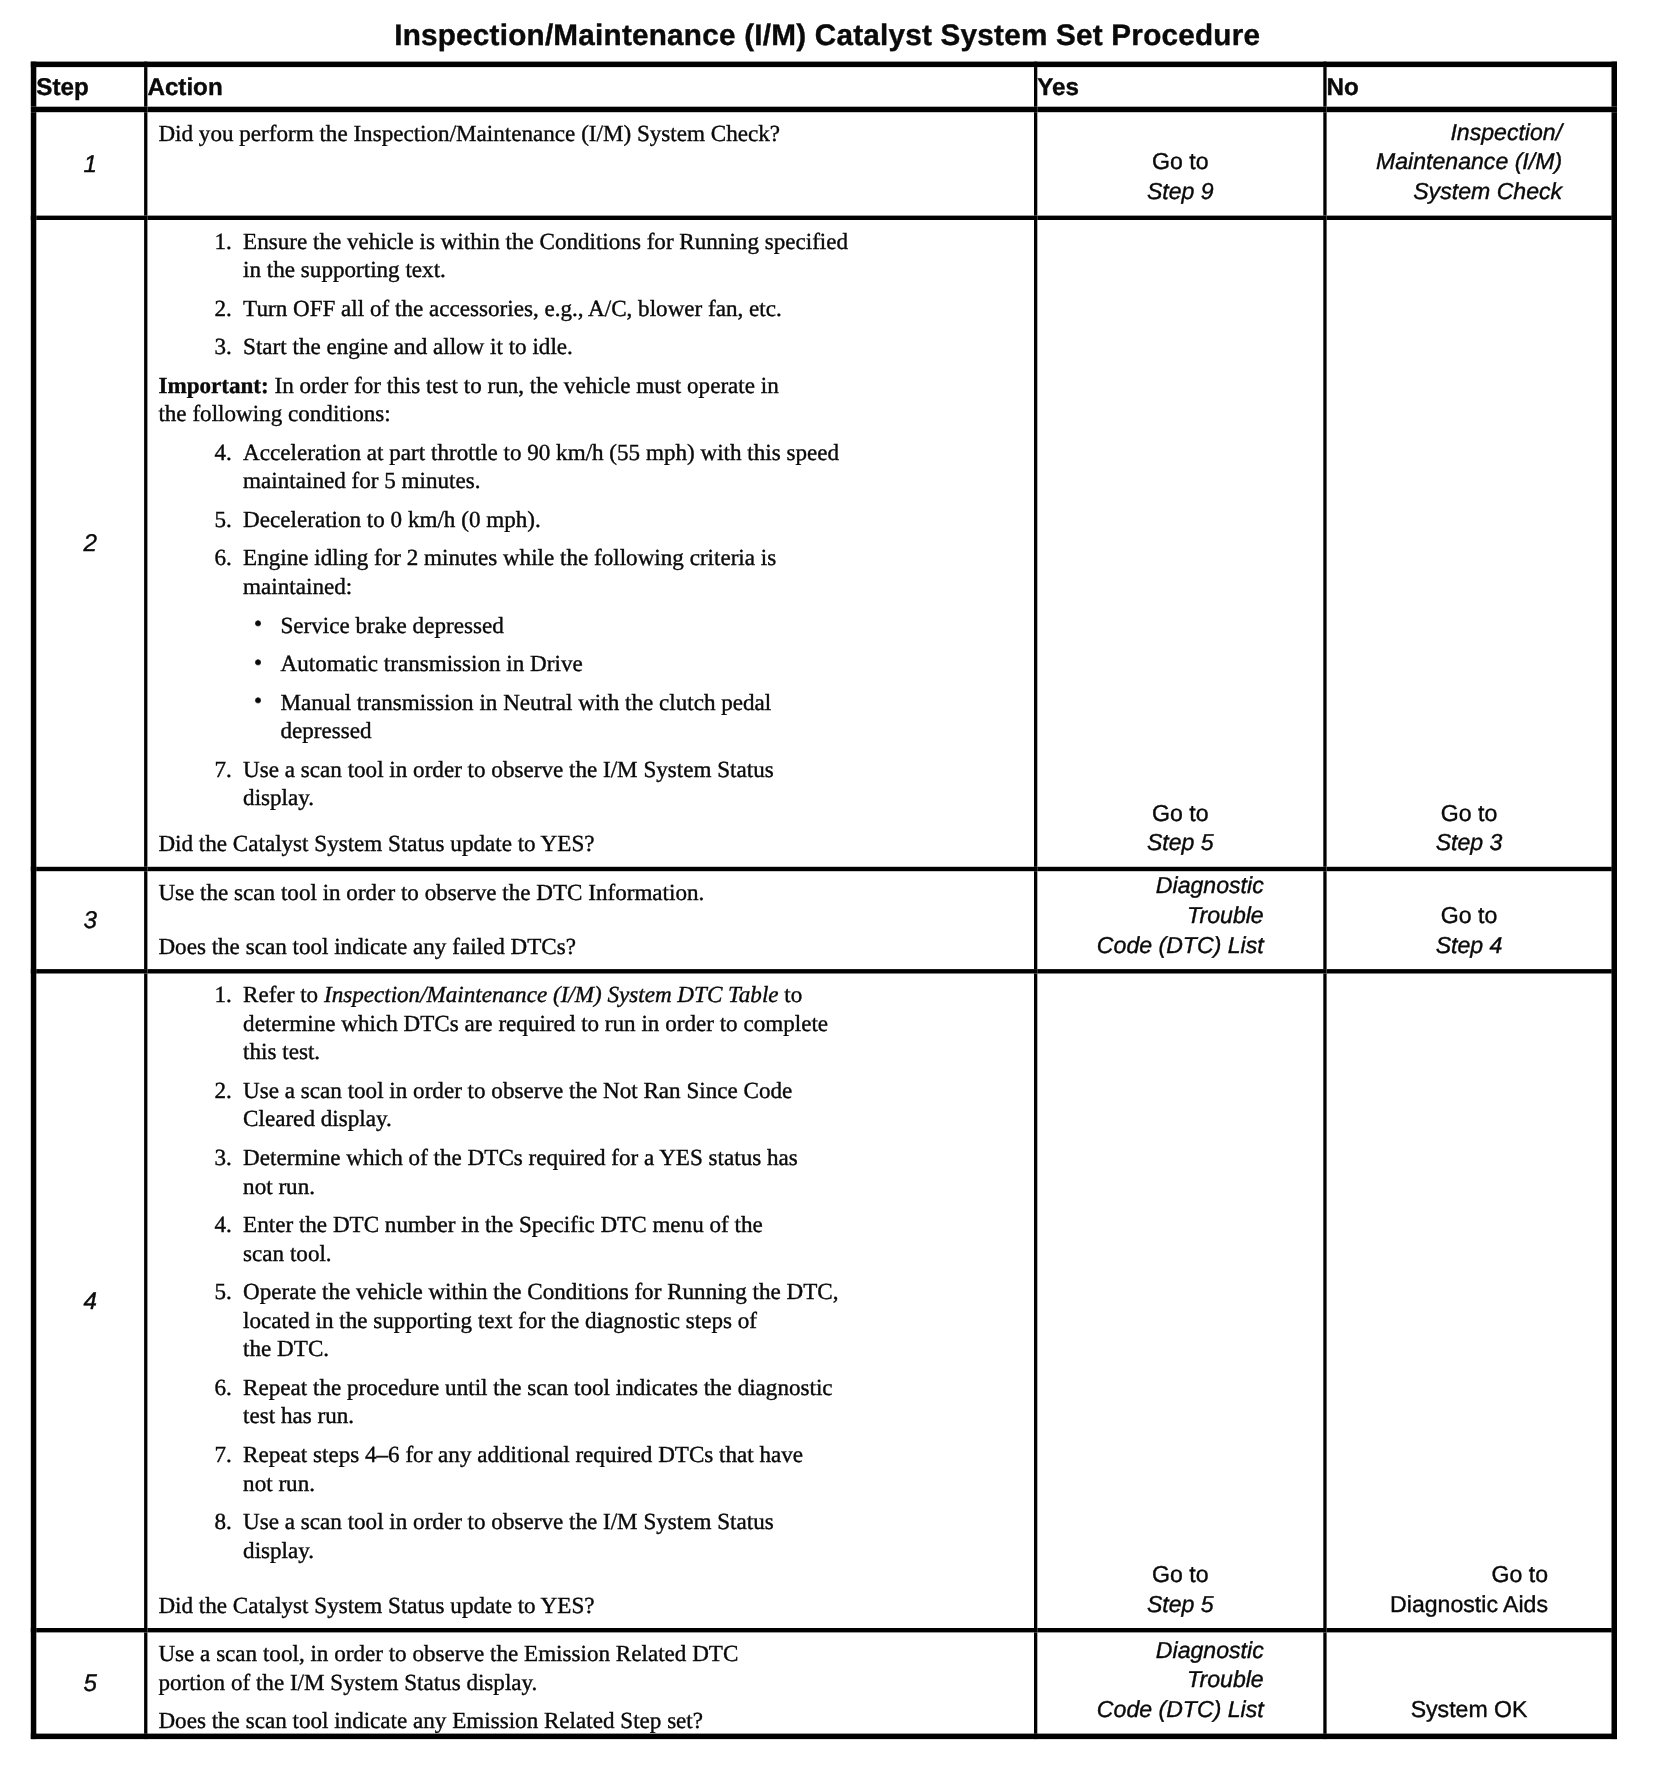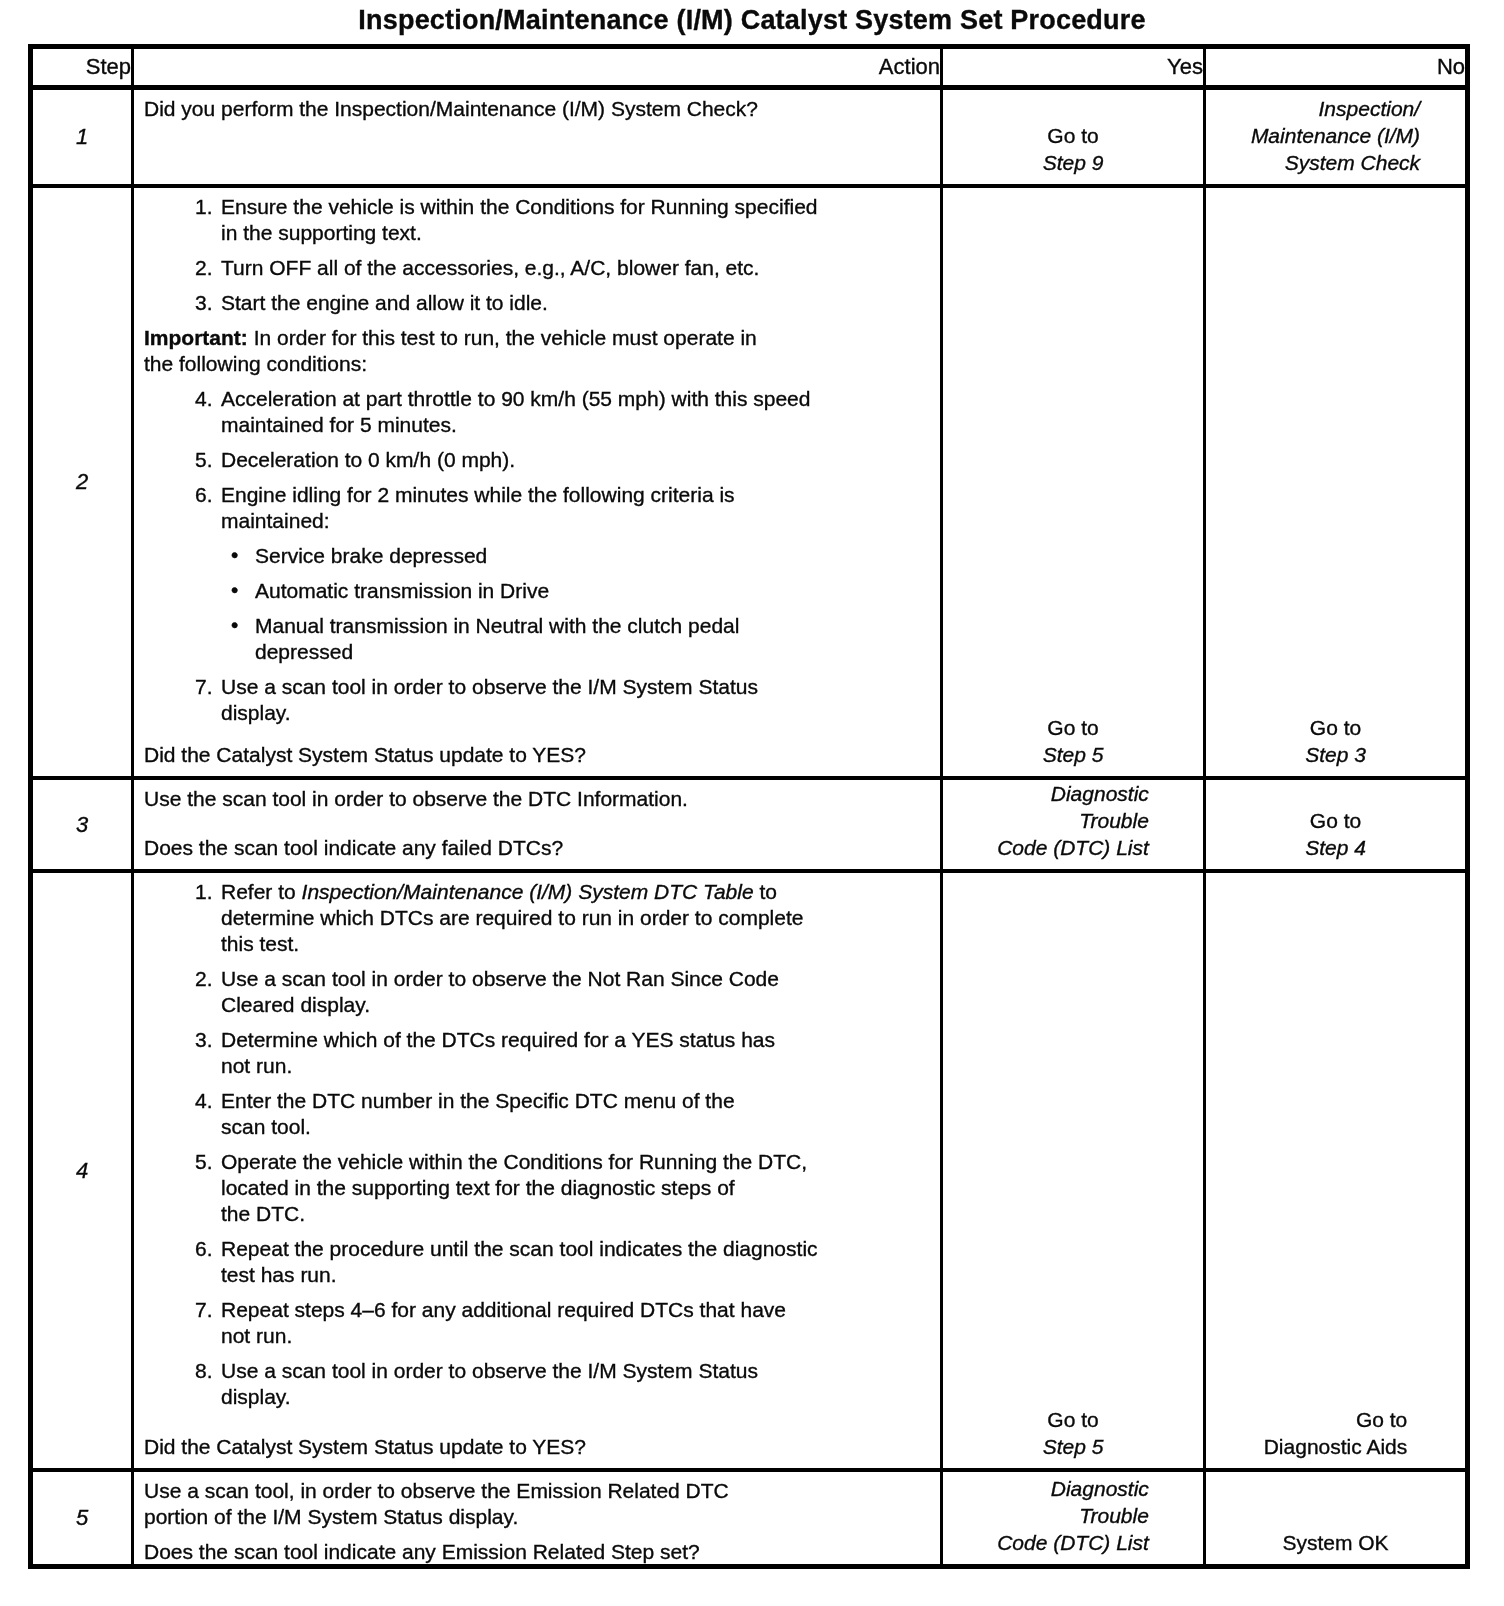--- a/index.html
+++ b/index.html
@@ -8,21 +8,21 @@
     background:var(--paper,#fff);
     color:var(--ink,#0a0a0a);
     font-family:"Liberation Sans", sans-serif;
     -webkit-text-stroke:.35px;
   }
   .page-title{
     text-align:center;
     font-weight:bold;
     font-size:27px;
     padding-top:5px;
-    margin:0 0 8px 0;
+    margin:12px 0 8px 0;
     letter-spacing:.2px;
   }
   table.proc{
     border-collapse:collapse;
     table-layout:fixed;
     margin-left:28px;
     width:1437px;
     border:5px solid #000;
   }
   col.c-step{width:102px;}
@@ -33,42 +33,43 @@
     border-left:3px solid #000;
     border-right:3px solid #000;
     border-top:4px solid #000;
     border-bottom:4px solid #000;
     padding:0;
     vertical-align:top;
     overflow:hidden;
   }
   th{
     font-size:22px;
-    font-weight:normal;
-    text-align:right;
+    font-weight:bold;
+    text-align:left;
     height:36px;
     vertical-align:middle;
     border-bottom:5px solid #000;
   }
   td.step-cell{
     vertical-align:middle;
     text-align:center;
     font-style:italic;
     font-size:22px;
   }
   .vflow{
     box-sizing:border-box;
     display:flex;
     flex-direction:column;
   }
   .action-flow{
     padding:6px 24px 8px 10px;
     gap:9px;
     font-size:21px;
     line-height:26px;
+    font-family:Liberation Serif, serif;
   }
   .blk .txt{white-space:pre-line;}
   .blk.li{position:relative;padding-left:77px;}
   .blk.li .num{position:absolute;left:51px;top:0;}
   .blk.bullet{position:relative;padding-left:111px;}
   .blk.bullet .dot{position:absolute;left:87px;top:-1px;}
   .blk.question{margin-top:auto;}
   .goto-flow{
     height:100%;
     justify-content:flex-end;

